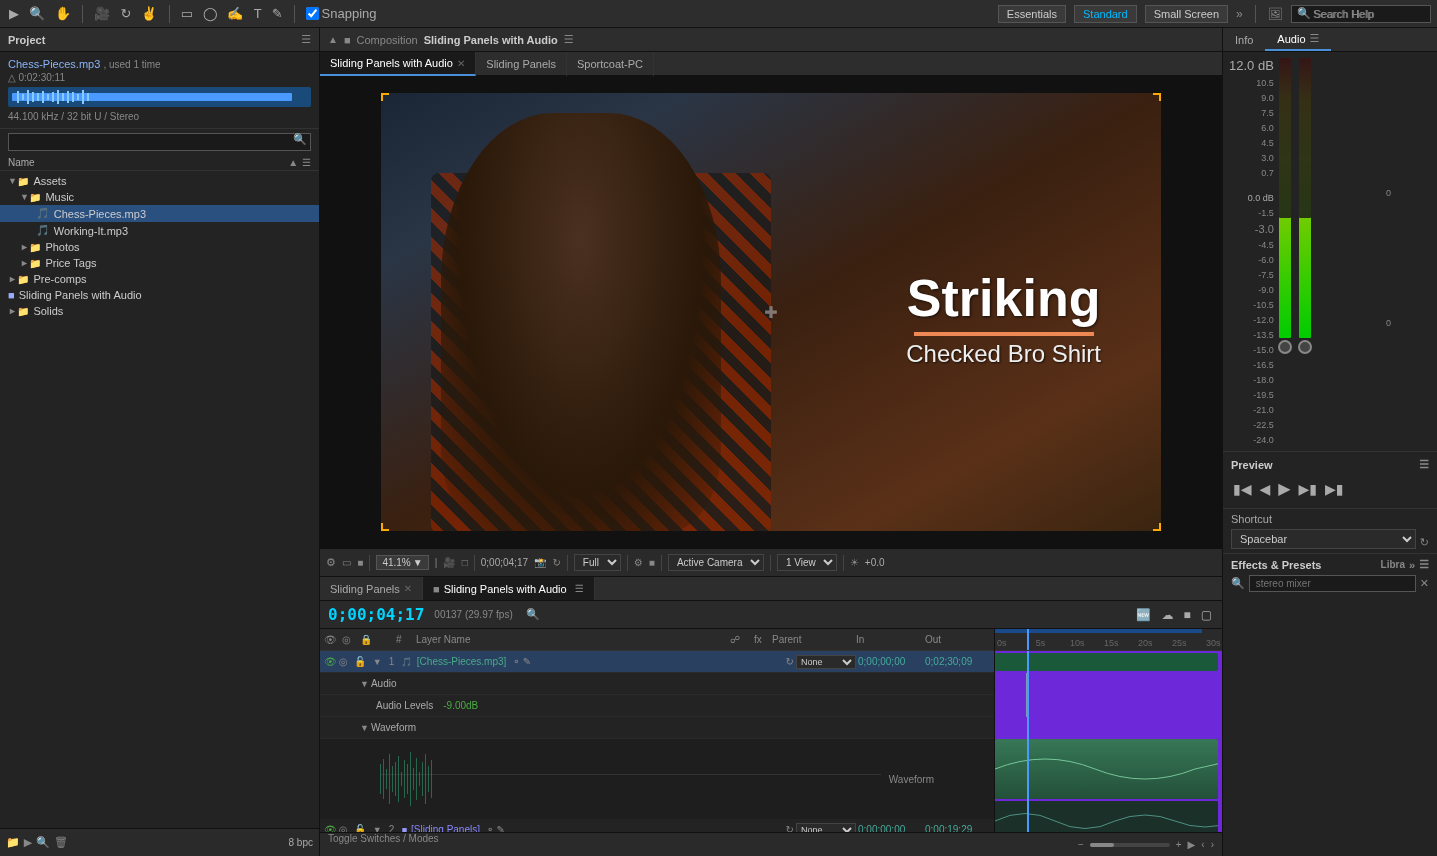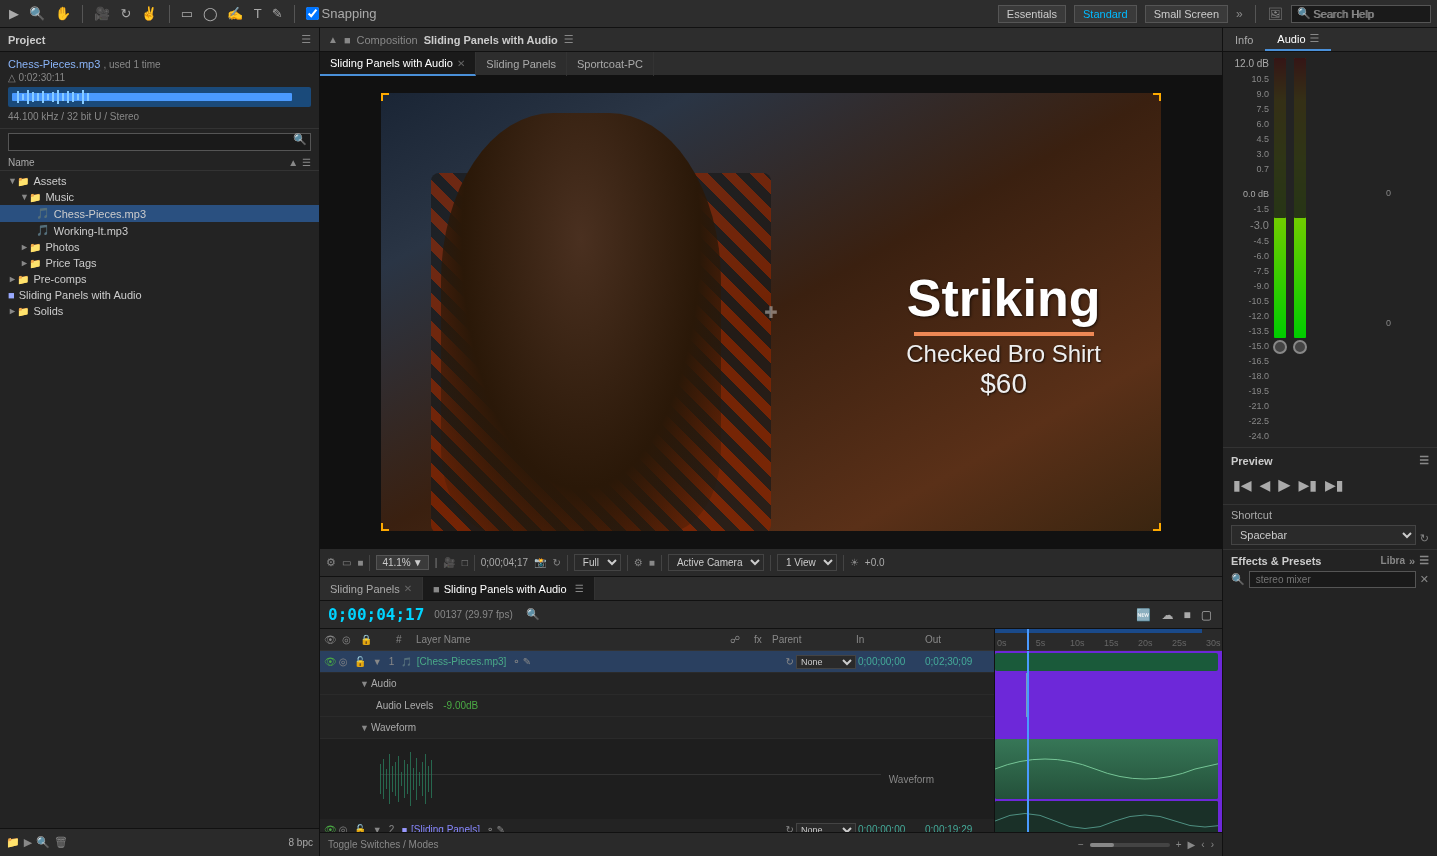--- a/index.html
+++ b/index.html
@@ -391,21 +391,20 @@
       color: #ccc;
       padding: 2px 6px;
       font-size: 10px;
     }
 
     .timeline-footer {
       height: 24px;
       background: #2a2a2a;
       border-top: 1px solid #111;
       display: flex;
-      align-items: center;
       padding: 0 8px;
       font-size: 10px;
       color: #888;
       justify-content: space-between;
     }
 
     .expand-tri { color: #888; font-size: 9px; cursor: pointer; }
     
     .layer-name { color: #ccc; font-size: 10px; }
     .layer-name.audio { color: #4aaa88; }
@@ -585,21 +584,20 @@
         <div style="position:absolute;inset:0;background:linear-gradient(to bottom right, #1a2535 0%, #2a3545 20%, #3a2010 50%, #5a3018 80%, #3a2510 100%);"></div>
 
         <div style="position:absolute;left:50px;top:80px;width:340px;height:360px;background:repeating-linear-gradient(45deg,#8b2500,#8b2500 10px,#1a1a1a 10px,#1a1a1a 20px),repeating-linear-gradient(-45deg,rgba(200,80,0,0.5),rgba(200,80,0,0.5) 10px,transparent 10px,transparent 20px);opacity:0.7;border-radius:8px;"></div>
 
         <div style="position:absolute;left:60px;top:20px;width:280px;height:420px;background:radial-gradient(ellipse at 50% 30%,#4a3020 0%,#2a1808 60%,transparent 100%);border-radius:40% 40% 20% 20%;"></div>
 
         <div class="preview-overlay-text">
           <div class="preview-striking">Striking</div>
           <div class="preview-underline"></div>
           <div class="preview-subtitle">Checked Bro Shirt</div>
-          <div class="preview-price">$60</div>
         </div>
 
         <div class="preview-corner tl"></div>
         <div class="preview-corner tr"></div>
         <div class="preview-corner bl"></div>
         <div class="preview-corner br"></div>
         <div class="preview-crosshair">✚</div>
       </div>
     </div>
 
@@ -847,21 +845,21 @@
       </div>
       <div class="right-tab active">
         <span>Audio</span>
         <span style="color:#888;cursor:pointer;margin-left:4px;">☰</span>
       </div>
     </div>
 
     <div class="vu-meter">
 
       <div class="vu-scale">
-        <span style="color:#aaa;font-size:10px;text-align:right;">12.0 dB</span>
+        <span style="color:#aaa;font-size:13px;text-align:right;">12.0 dB</span>
         <span style="color:#888;font-size:9px;margin-top:5px;text-align:right;">10.5</span>
         <span style="color:#888;font-size:9px;margin-top:5px;text-align:right;">9.0</span>
         <span style="color:#888;font-size:9px;margin-top:5px;text-align:right;">7.5</span>
         <span style="color:#888;font-size:9px;margin-top:5px;text-align:right;">6.0</span>
         <span style="color:#888;font-size:9px;margin-top:5px;text-align:right;">4.5</span>
         <span style="color:#888;font-size:9px;margin-top:5px;text-align:right;">3.0</span>
         <span style="color:#888;font-size:9px;margin-top:5px;text-align:right;">0.7</span>
         <span style="color:#aaa;font-size:9px;margin-top:15px;text-align:right;">0.0 dB</span>
         <span style="color:#888;font-size:9px;margin-top:5px;text-align:right;">-1.5</span>
         <span style="color:#888;font-size:11px;margin-top:5px;text-align:right;">-3.0</span>

